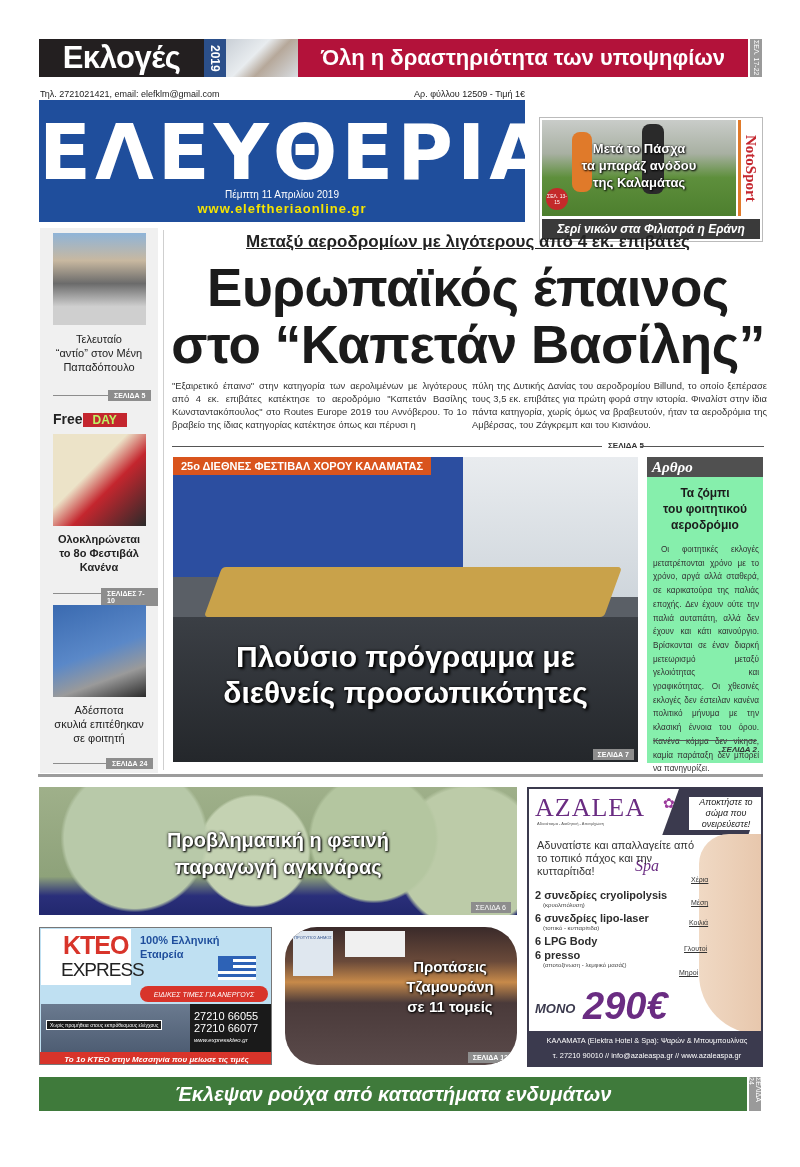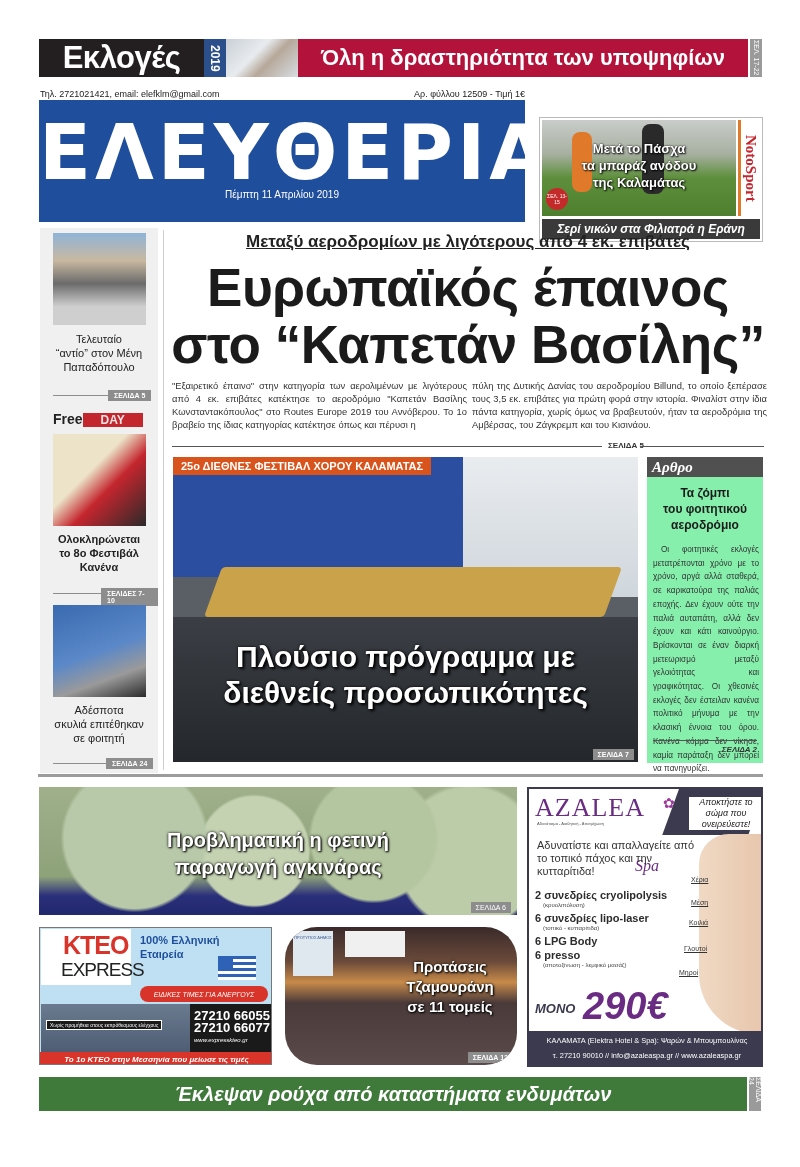--- a/index.html
+++ b/index.html
@@ -34,21 +34,21 @@
 
   
   .lcol { left: 40px; top: 228px; width: 118px; height: 545px; background: #f0f0f0; }
   .lcol-photo { position: absolute; left: 13px; width: 93px; }
   .lcol-text { position: absolute; left: 4px; width: 110px; text-align: center; font-size: 11px; line-height: 14px; color: #222; }
   .lcol-text.bold { font-weight: bold; }
   .page-tag { position: absolute; background: #8d8d8d; color: #fff; font-size: 7px; padding: 2px 6px; font-weight: bold; }
   .page-line { position: absolute; height: 1px; background: #8d8d8d; }
   .free-logo { position: absolute; left: 13px; top: 183px; font-weight: bold; font-size: 14px; }
   .free-logo .f1 { color: #222; }
-  .free-logo .f2 { background: #c4262e; color: #e5e5e5; padding: 0 18px; font-size: 12px; }
+  .free-logo .f2 { background: #c4262e; color: #bef264; padding: 0 10px; font-size: 12px; }
 
   .col-divider { left: 163px; top: 230px; width: 1px; height: 540px; background: #cfcfcf; }
 
   
   .kicker { left: 168px; top: 232px; width: 600px; text-align: center; font-size: 17px; font-weight: bold; color: #222; text-decoration: underline; }
   .headline { left: 168px; top: 259px; width: 600px; text-align: center; font-size: 53px; font-weight: bold; line-height: 57px; color: #1b1b1b; letter-spacing: -0.5px; }
   .body-col { top: 379px; width: 295px; font-size: 9.4px; line-height: 13px; color: #333; text-align: justify; }
   .page5-line-l { left: 172px; top: 446px; width: 430px; height: 1px; background: #555; }
   .page5-label { left: 608px; top: 441px; font-size: 8px; font-weight: bold; color: #333; }
   .page5-line-r { left: 640px; top: 446px; width: 124px; height: 1px; background: #555; }
@@ -100,21 +100,21 @@
   .kteo-logo-box { position: absolute; left: 1px; top: 1px; width: 90px; height: 56px; background: #fff; }
   .kteo-k { position: absolute; left: 22px; top: 2px; color: #d8342a; font-weight: bold; font-size: 25px; letter-spacing: -1px; }
   .kteo-express { position: absolute; left: 20px; top: 30px; color: #222; font-size: 19px; letter-spacing: -1px; }
   .kteo-greek { position: absolute; left: 100px; top: 5px; color: #1f4e9c; font-weight: bold; font-size: 11px; line-height: 14px; }
   .kteo-flag { position: absolute; left: 178px; top: 28px; width: 38px; height: 24px; background: repeating-linear-gradient(180deg,#2d62b6 0 3px,#fff 3px 6px); }
   .kteo-flag::before { content: ""; position: absolute; left: 0; top: 0; width: 15px; height: 12px; background: #2d62b6; }
   .kteo-pill { position: absolute; left: 100px; top: 58px; width: 128px; height: 16px; background: #d8342a; color: #fff; font-style: italic; font-size: 7px; border-radius: 8px; display: flex; align-items: center; justify-content: center; }
   .kteo-building { position: absolute; left: 1px; top: 76px; width: 150px; height: 48px; background: linear-gradient(180deg,#6a7a8f,#4e5d73); }
   .kteo-dark { position: absolute; left: 150px; top: 76px; width: 82px; height: 48px; background: #1a1a1a; }
   .kteo-note { position: absolute; left: 6px; top: 92px; background: #1a1a1a; color: #fff; font-size: 5px; padding: 1px 3px; border: 1px solid #fff; }
-  .kteo-phones { position: absolute; left: 154px; top: 82px; color: #fff; font-weight: bold; font-size: 13px; line-height: 12px; }
+  .kteo-phones { position: absolute; left: 154px; top: 82px; color: #fff; font-weight: normal; font-size: 11px; line-height: 12px; }
   .kteo-url { position: absolute; left: 154px; top: 109px; color: #fff; font-size: 6px; font-style: italic; }
   .kteo-foot { position: absolute; left: 0; top: 124px; width: 233px; height: 14px; background: #d8342a; color: #fff; font-weight: bold; font-style: italic; font-size: 8px; display: flex; align-items: center; justify-content: center; }
 
   
   .tzam { left: 285px; top: 927px; width: 232px; height: 138px; background: linear-gradient(180deg,#3a2a2a 0%, #6a4a3a 25%, #c78a4a 40%, #4a3a3a 55%, #5a4a4a 100%); overflow: hidden; border-radius: 32px; }
   .tzam-screen { position: absolute; left: 60px; top: 4px; width: 60px; height: 26px; background: #f0f0f0; }
   .tzam-banner { position: absolute; left: 8px; top: 4px; width: 40px; height: 45px; background: #dfe7ef; color: #2c4e8a; font-size: 4px; text-align: center; padding-top: 4px; }
   .tzam-headline { position: absolute; left: 100px; top: 30px; width: 130px; text-align: center; color: #fff; font-weight: bold; font-size: 15px; line-height: 20px; text-shadow: 0 0 3px #000, 1px 1px 2px #000; }
   .tzam-page { position: absolute; right: 4px; bottom: 2px; background: #8d8d8d; color: #fff; font-size: 7px; padding: 2px 5px; font-weight: bold; }
 
@@ -130,20 +130,21 @@
 <div class="abs elect-photo"></div>
 <div class="abs elect-right">Όλη η δραστηριότητα των υποψηφίων</div>
 <div class="abs elect-tag">ΣΕΛ. 17-22</div>
 
 <div class="abs contact-line">Τηλ. 2721021421, email: elefklm@gmail.com</div>
 <div class="abs issue-line">Αρ. φύλλου 12509  -  Τιμή 1€</div>
 
 <div class="abs masthead">
   <div class="mast-title">ΕΛΕΥΘΕΡΙΑ</div>
   <div class="mast-date">Πέμπτη 11 Απριλίου 2019</div>
+  <div class="mast-url">www.eleftheriaonline.gr</div>
 </div>
 
 <div class="abs sport">
   <div class="sport-photo">
     <div class="sport-player1"></div>
     <div class="sport-player2"></div>
   </div>
   <div class="sport-headline">
     <div>Μετά το Πάσχα</div>
     <div>τα μπαράζ ανόδου</div>

